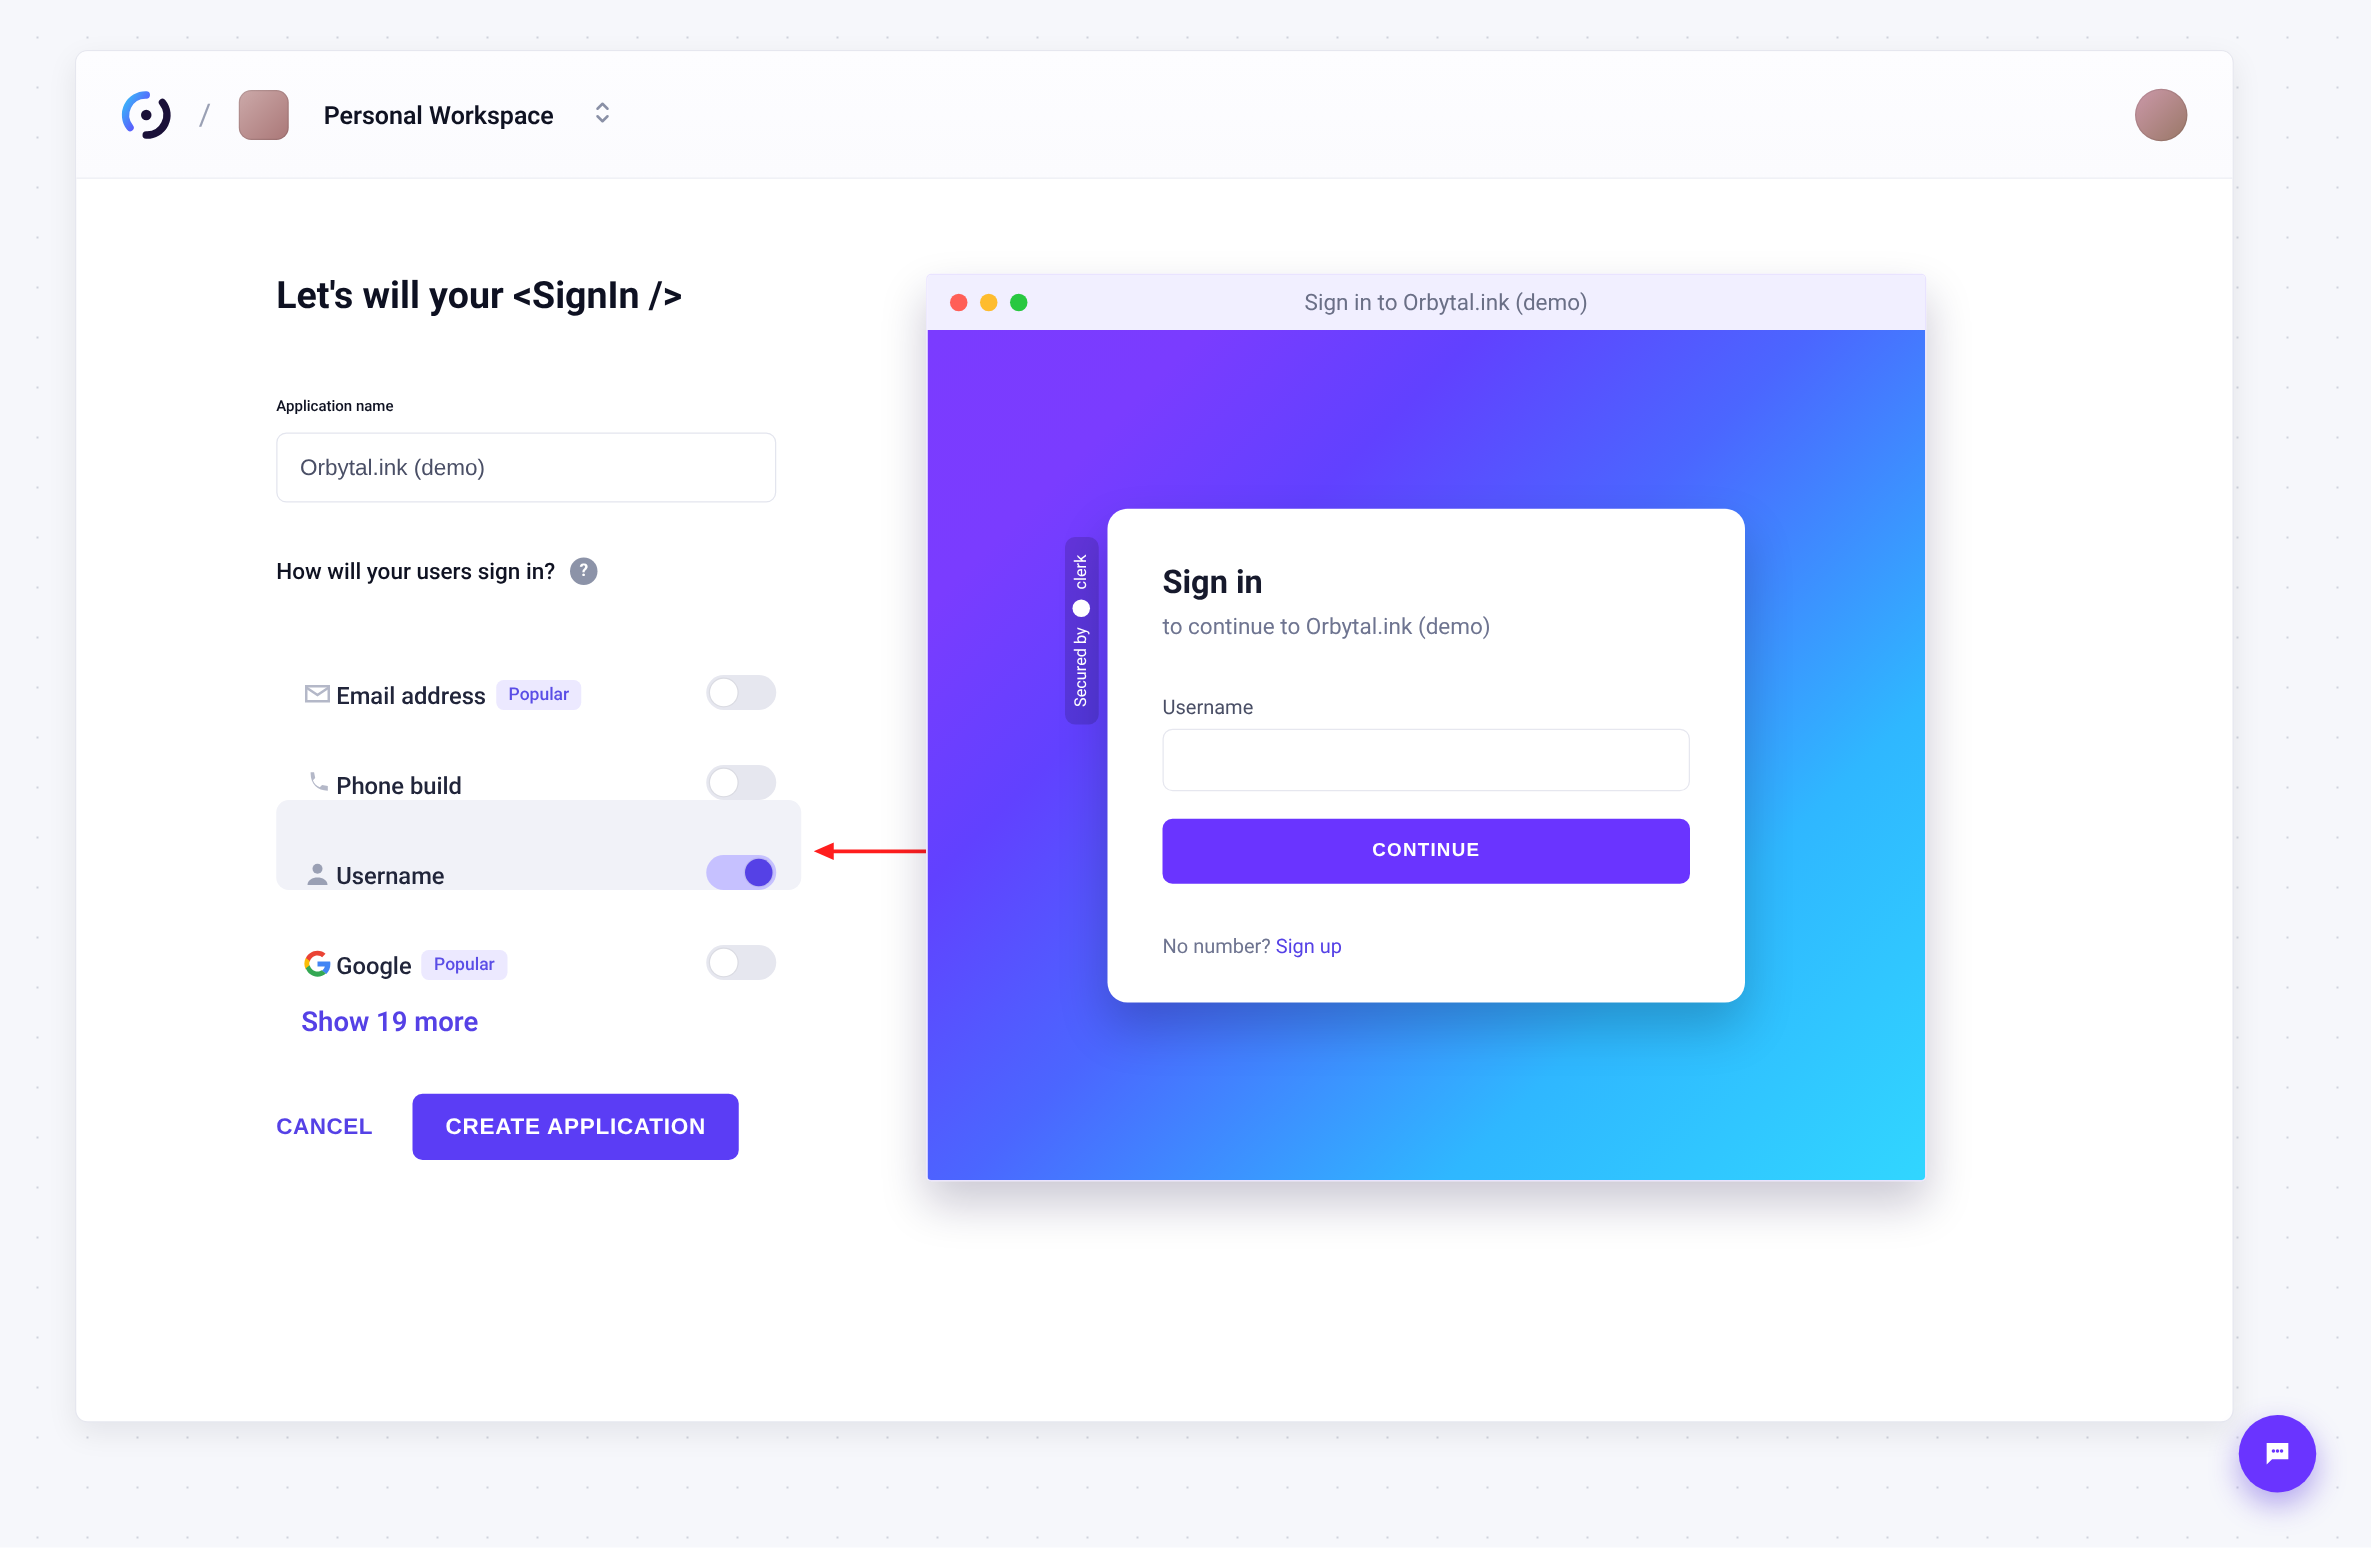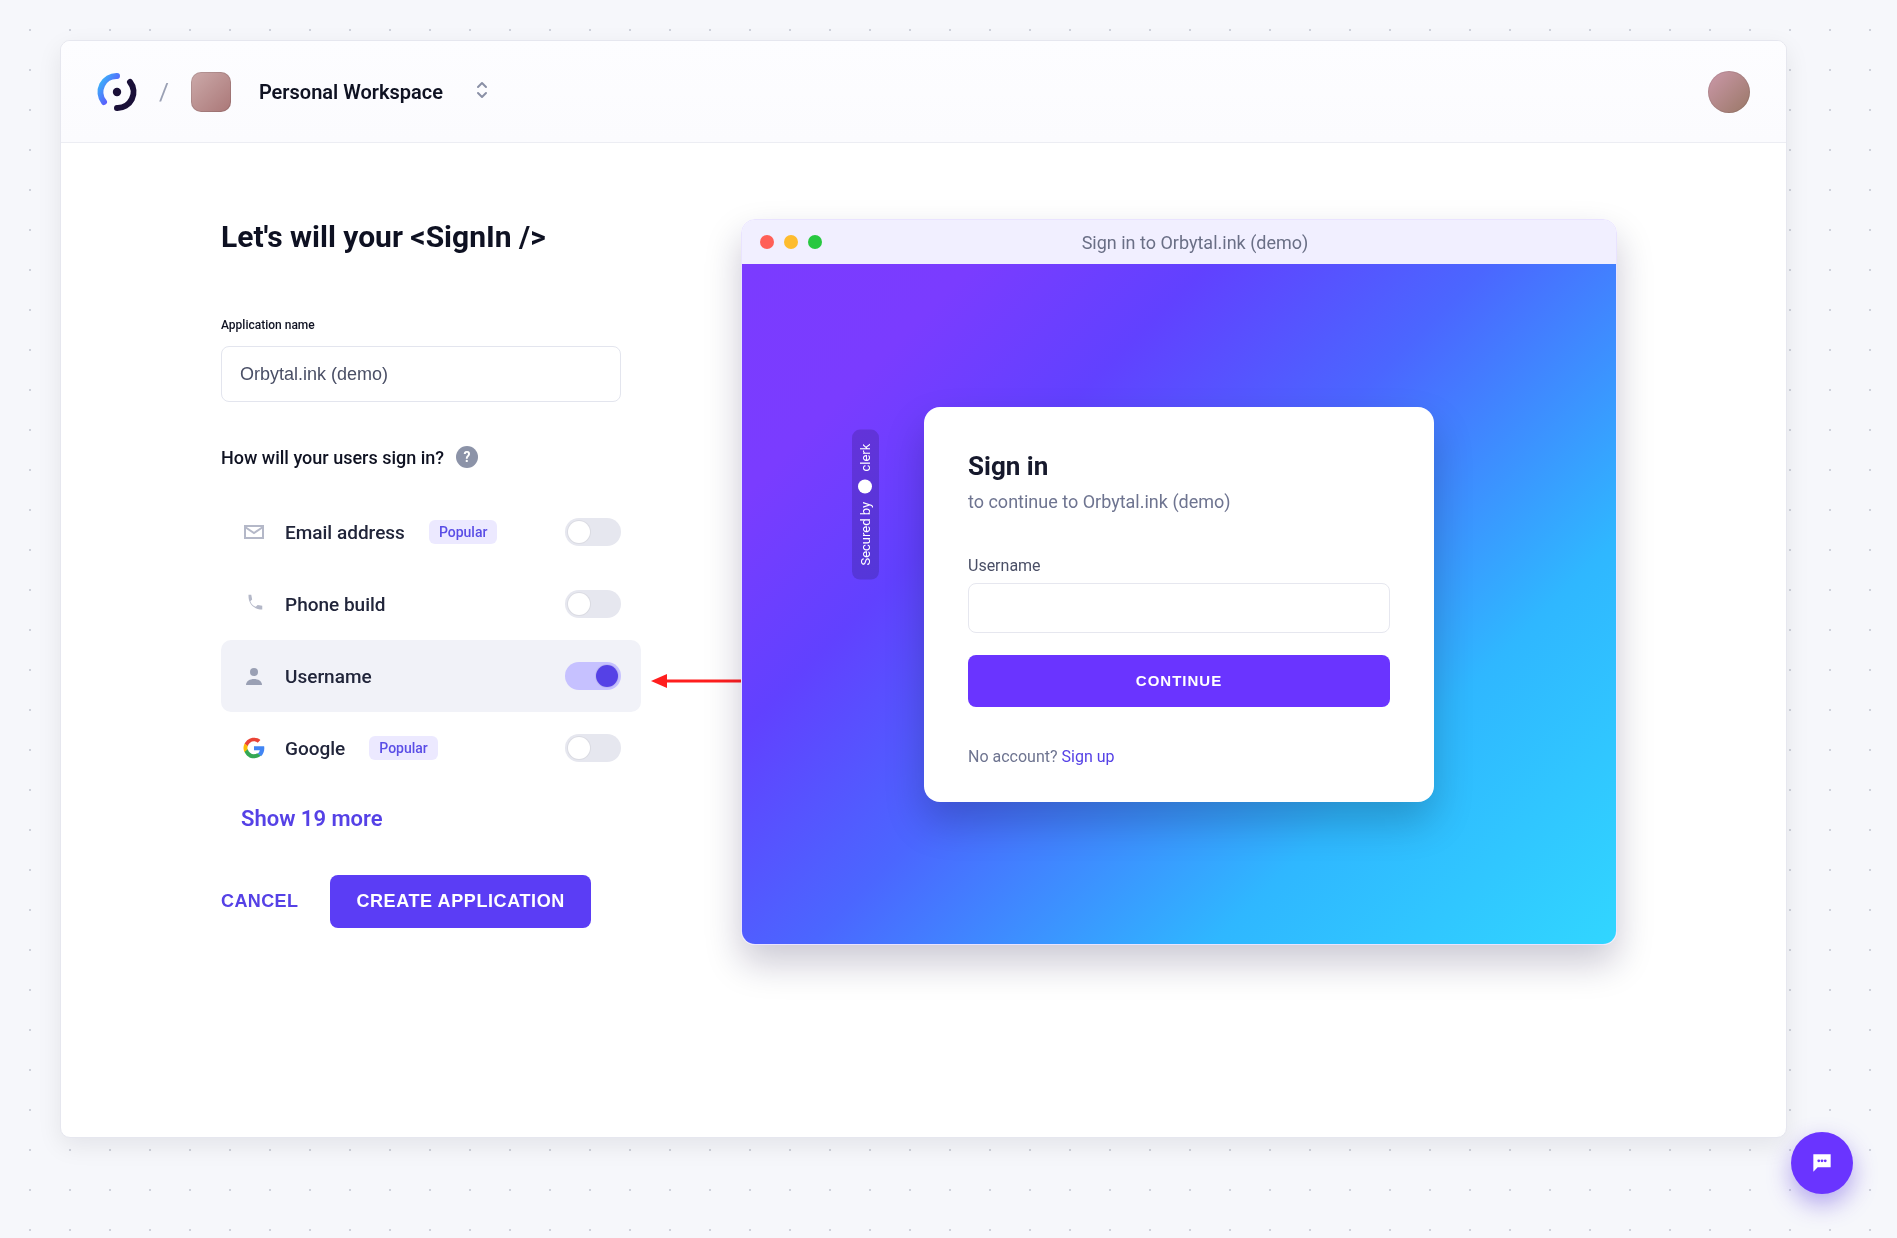--- a/index.html
+++ b/index.html
@@ -100,25 +100,25 @@
     font-size: 18px; font-weight: 500; color: #0f1222; margin-top: 44px; margin-bottom: 28px;
     display: flex; align-items: center; gap: 12px;
   }
   .help-q {
     width: 22px; height: 22px; border-radius: 50%;
     background: #8c93a8; color: #fff; font-size: 14px; font-weight: 700;
     display: inline-flex; align-items: center; justify-content: center;
     cursor: help;
   }
   .opt-row {
-    display: flex; align-items: center;
+    display: flex; align-items: flex-end;
     height: 72px;
     padding: 0 20px;
     border-radius: 10px;
-    gap: 18px;
+    gap: 2px;
   }
   .opt-row.selected {
     background: #f1f2f8;
   }
   .opt-icon {
     width: 26px; height: 26px; color: #b4b8c8; flex: 0 0 26px;
     display: inline-flex; align-items: center; justify-content: center;
   }
   .opt-label { font-size: 19px; color: #21253a; font-weight: 500; }
   .badge-popular {
@@ -159,22 +159,22 @@
     width: 90px; height: 30px;
     pointer-events: none;
   }
 
   
   .preview {
     width: 800px;
     position: relative;
   }
   .mock-window {
-    width: 876px;
-    border-radius: 14px;
+    width: 800px;
+    border-radius: 4px;
     overflow: hidden;
     box-shadow: 0 18px 36px rgba(20,10,60,.22);
     border: 1px solid #e9e3ff;
   }
   .mock-titlebar {
     height: 44px;
     background: #f1efff;
     display: flex; align-items: center; padding: 0 18px;
     gap: 10px;
   }
@@ -379,21 +379,21 @@
           </div>
           <div class="signin-card">
             <h2>Sign in</h2>
             <div class="signin-sub">
               <span>to continue to </span><span>Orbytal.ink (demo)</span>
             </div>
             <div class="sc-field-label">Username</div>
             <input class="sc-input" style="">
             <button class="sc-continue">CONTINUE</button>
             <div class="sc-footer">
-              <span>No account? </span><a>Sign up</a>
+              <span>No number? </span><a>Sign up</a>
             </div>
           </div>
         </div>
       </div>
     </div>
 
   </div>
 </div>
 
 <div class="chat-fab">

